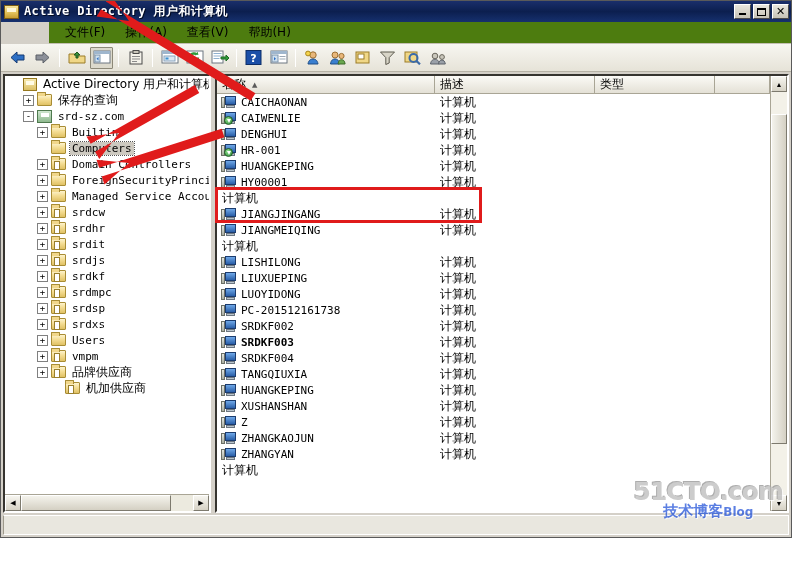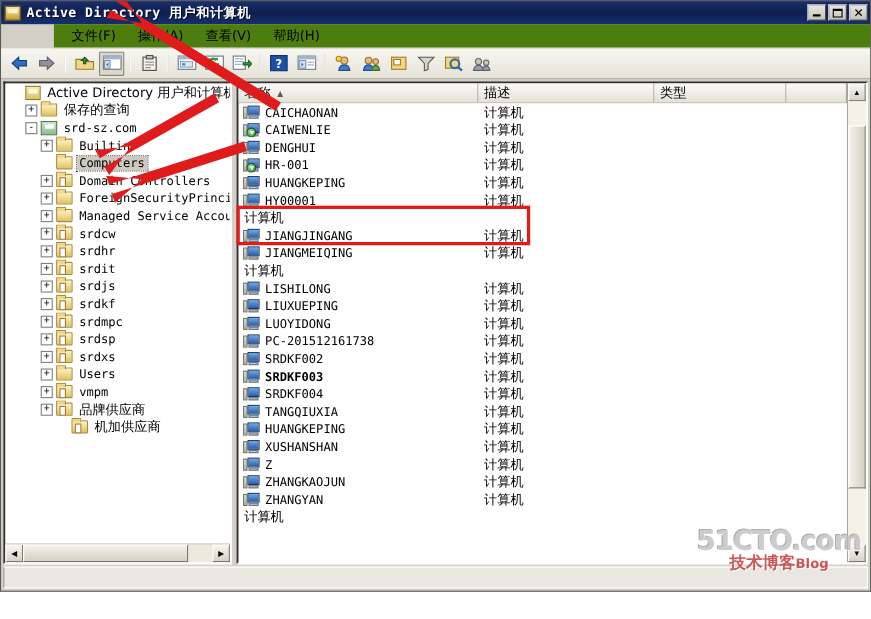--- a/index.html
+++ b/index.html
@@ -374,21 +374,21 @@
     font-family: "DejaVu Sans", sans-serif;
     font-size: 25px; font-weight: bold;
     color: #b9b9b9;
     letter-spacing: -1px;
     text-shadow: 1px 1px 0 #ffffff, -1px -1px 0 #8e8e8e;
     line-height: 0.95;
   }
   .wm-sub {
     font-family: "DejaVu Sans", sans-serif;
     font-size: 15px; font-weight: bold;
-    color: #b91c1c;
+    color: #1d4ed8;
     text-shadow: 1px 1px 0 #ffffff;
     line-height: 1;
   }
   .wm-sub small { font-size: 12px; }
 </style>
 </head>
 <body>
 
 <div id="app">
 

